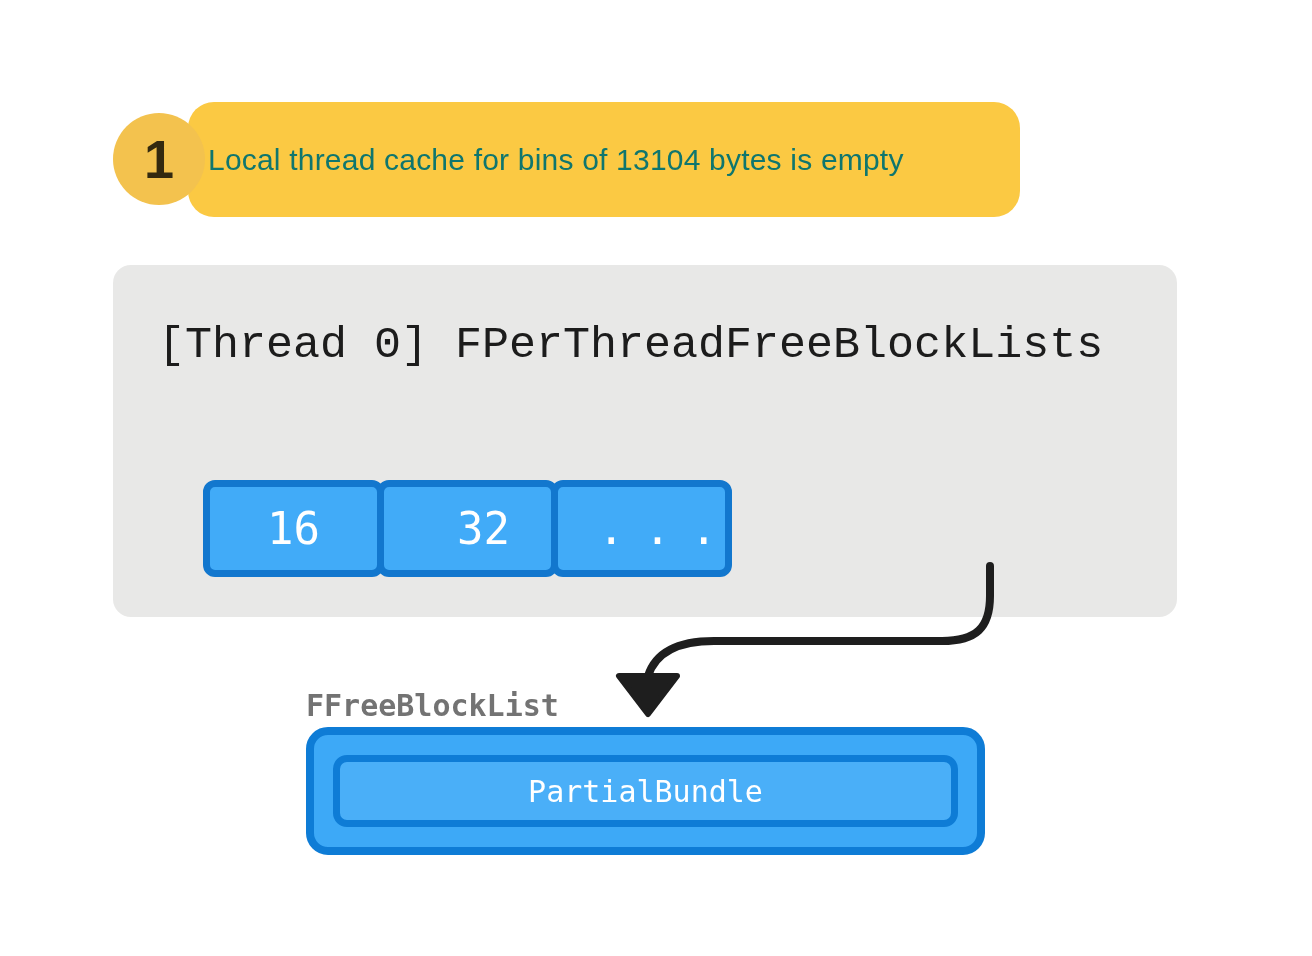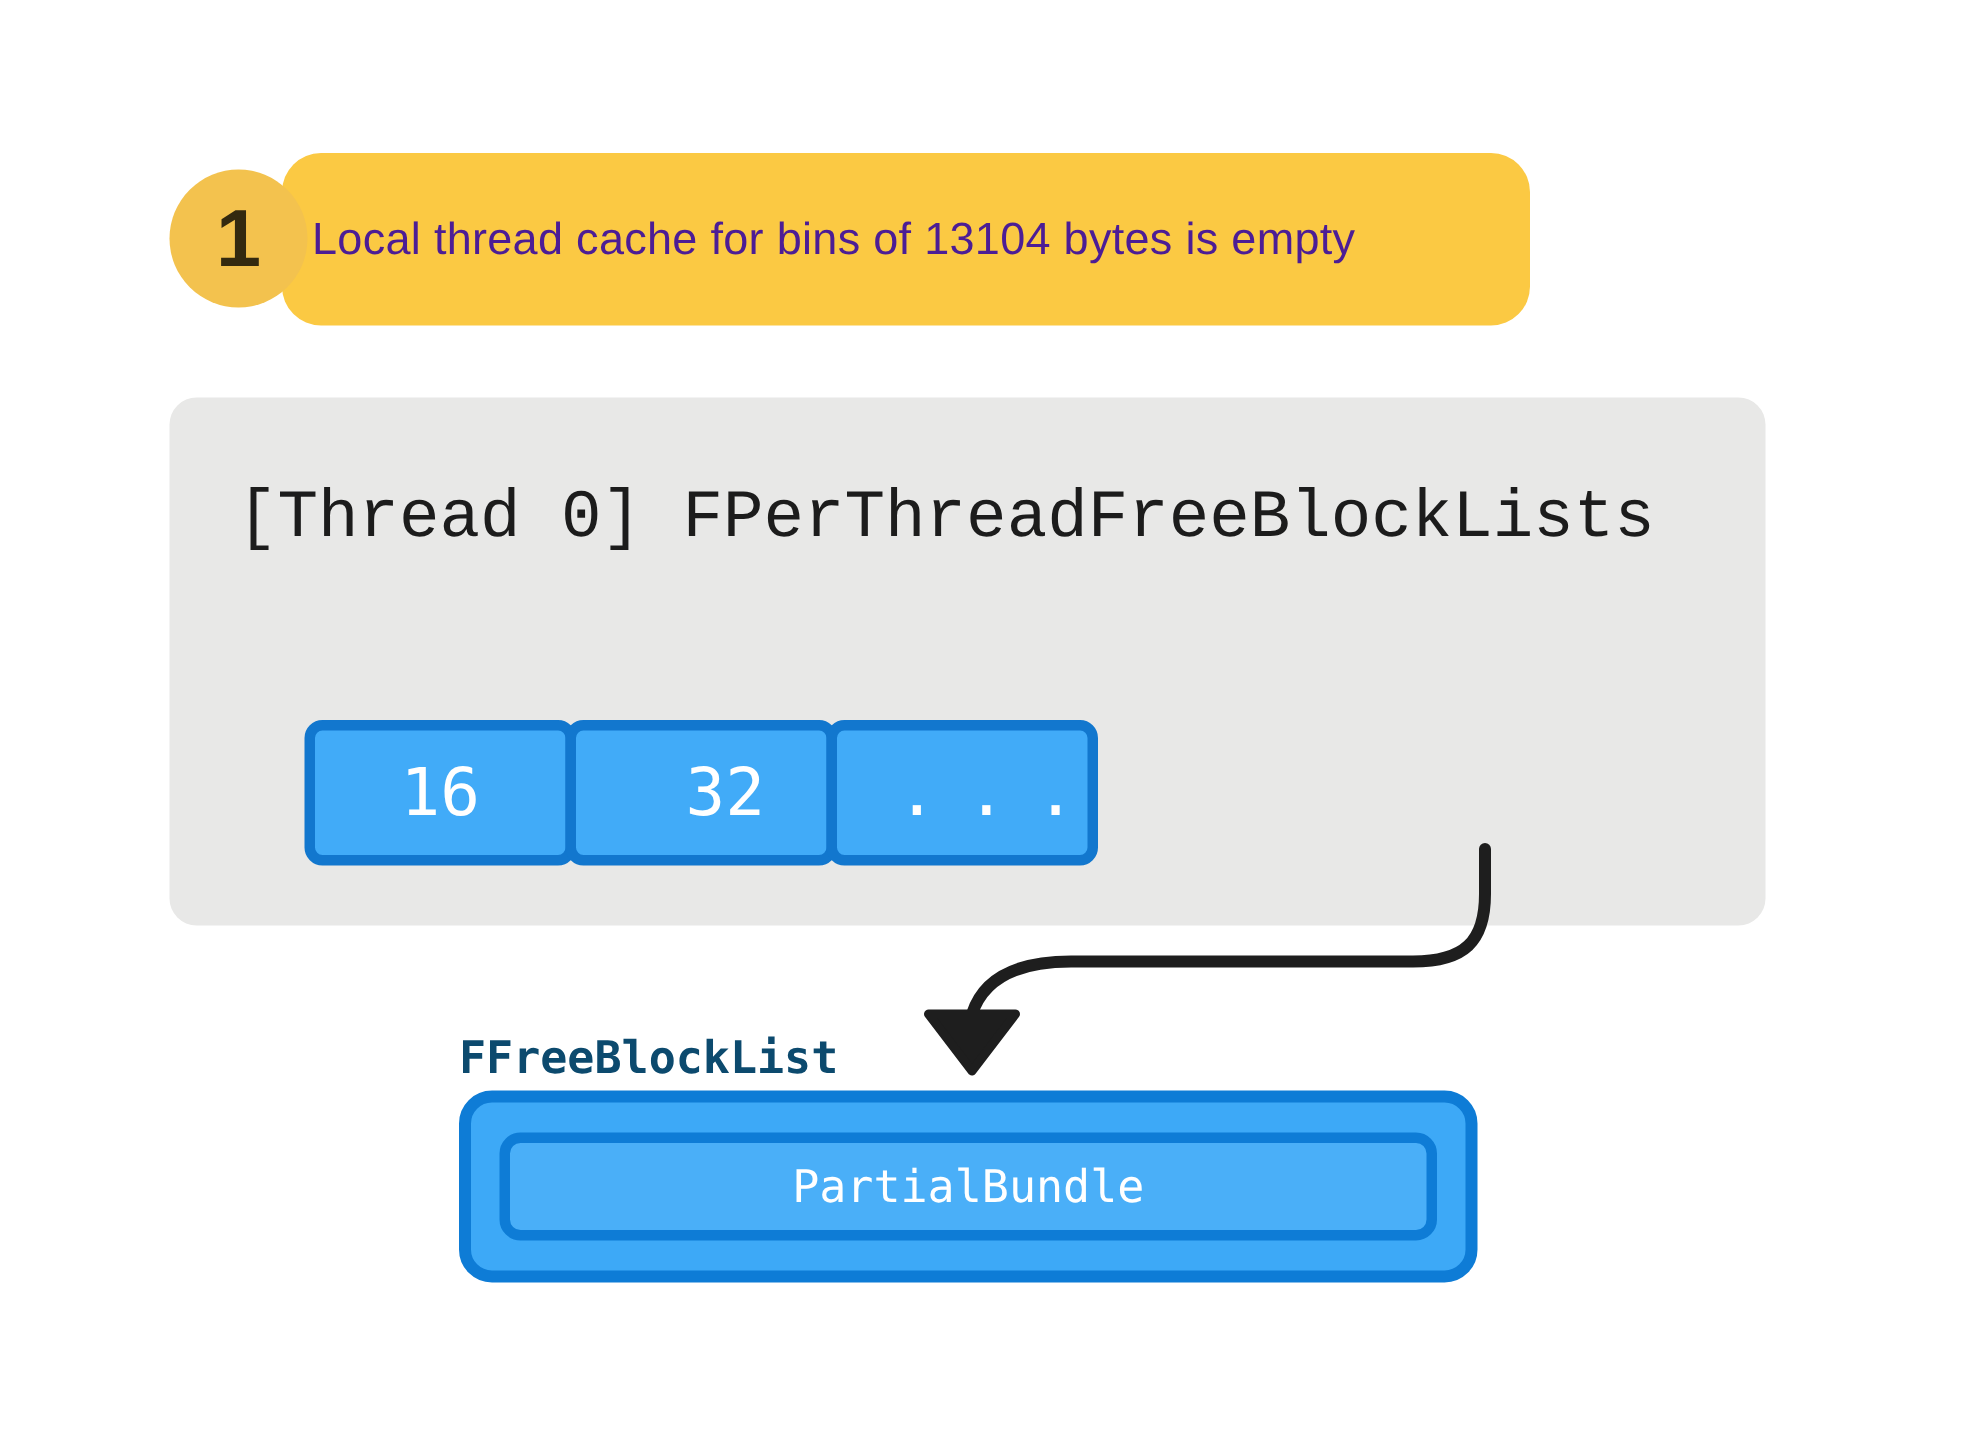--- a/index.html
+++ b/index.html
@@ -21,21 +21,21 @@
     background: var(--accent-yellow);
     border-radius: 26px;
     display: flex; align-items: center;
     padding-left: 20px;
     z-index: 1;
   }
   .callout-text {
     font-family: "Liberation Sans", sans-serif;
     font-size: 30px;
     font-weight: 500;
-    color: #4c1d95;
+    color: #0f766e;
     letter-spacing: 0.2px;
   }
   .callout-badge {
     position: absolute;
     left: 113px; top: 113px;
     width: 92px; height: 92px;
     background: var(--badge-yellow);
     border-radius: 50%;
     display: flex; align-items: center; justify-content: center;
     z-index: 2;
@@ -105,21 +105,21 @@
     stroke-width: 6;
     stroke-linejoin: round;
   }
 
   
   .fbl-label {
     position: absolute;
     left: 306px; top: 688px;
     font-size: 30px;
     font-weight: 700;
-    color: #0c4a6e;
+    color: #737373;
     white-space: nowrap;
     z-index: 1;
   }
   .fbl-container {
     position: absolute;
     left: 306px; top: 727px;
     width: 679px; height: 128px;
     background: var(--container-fill);
     border: 8px solid var(--container-border);
     border-radius: 22px;

